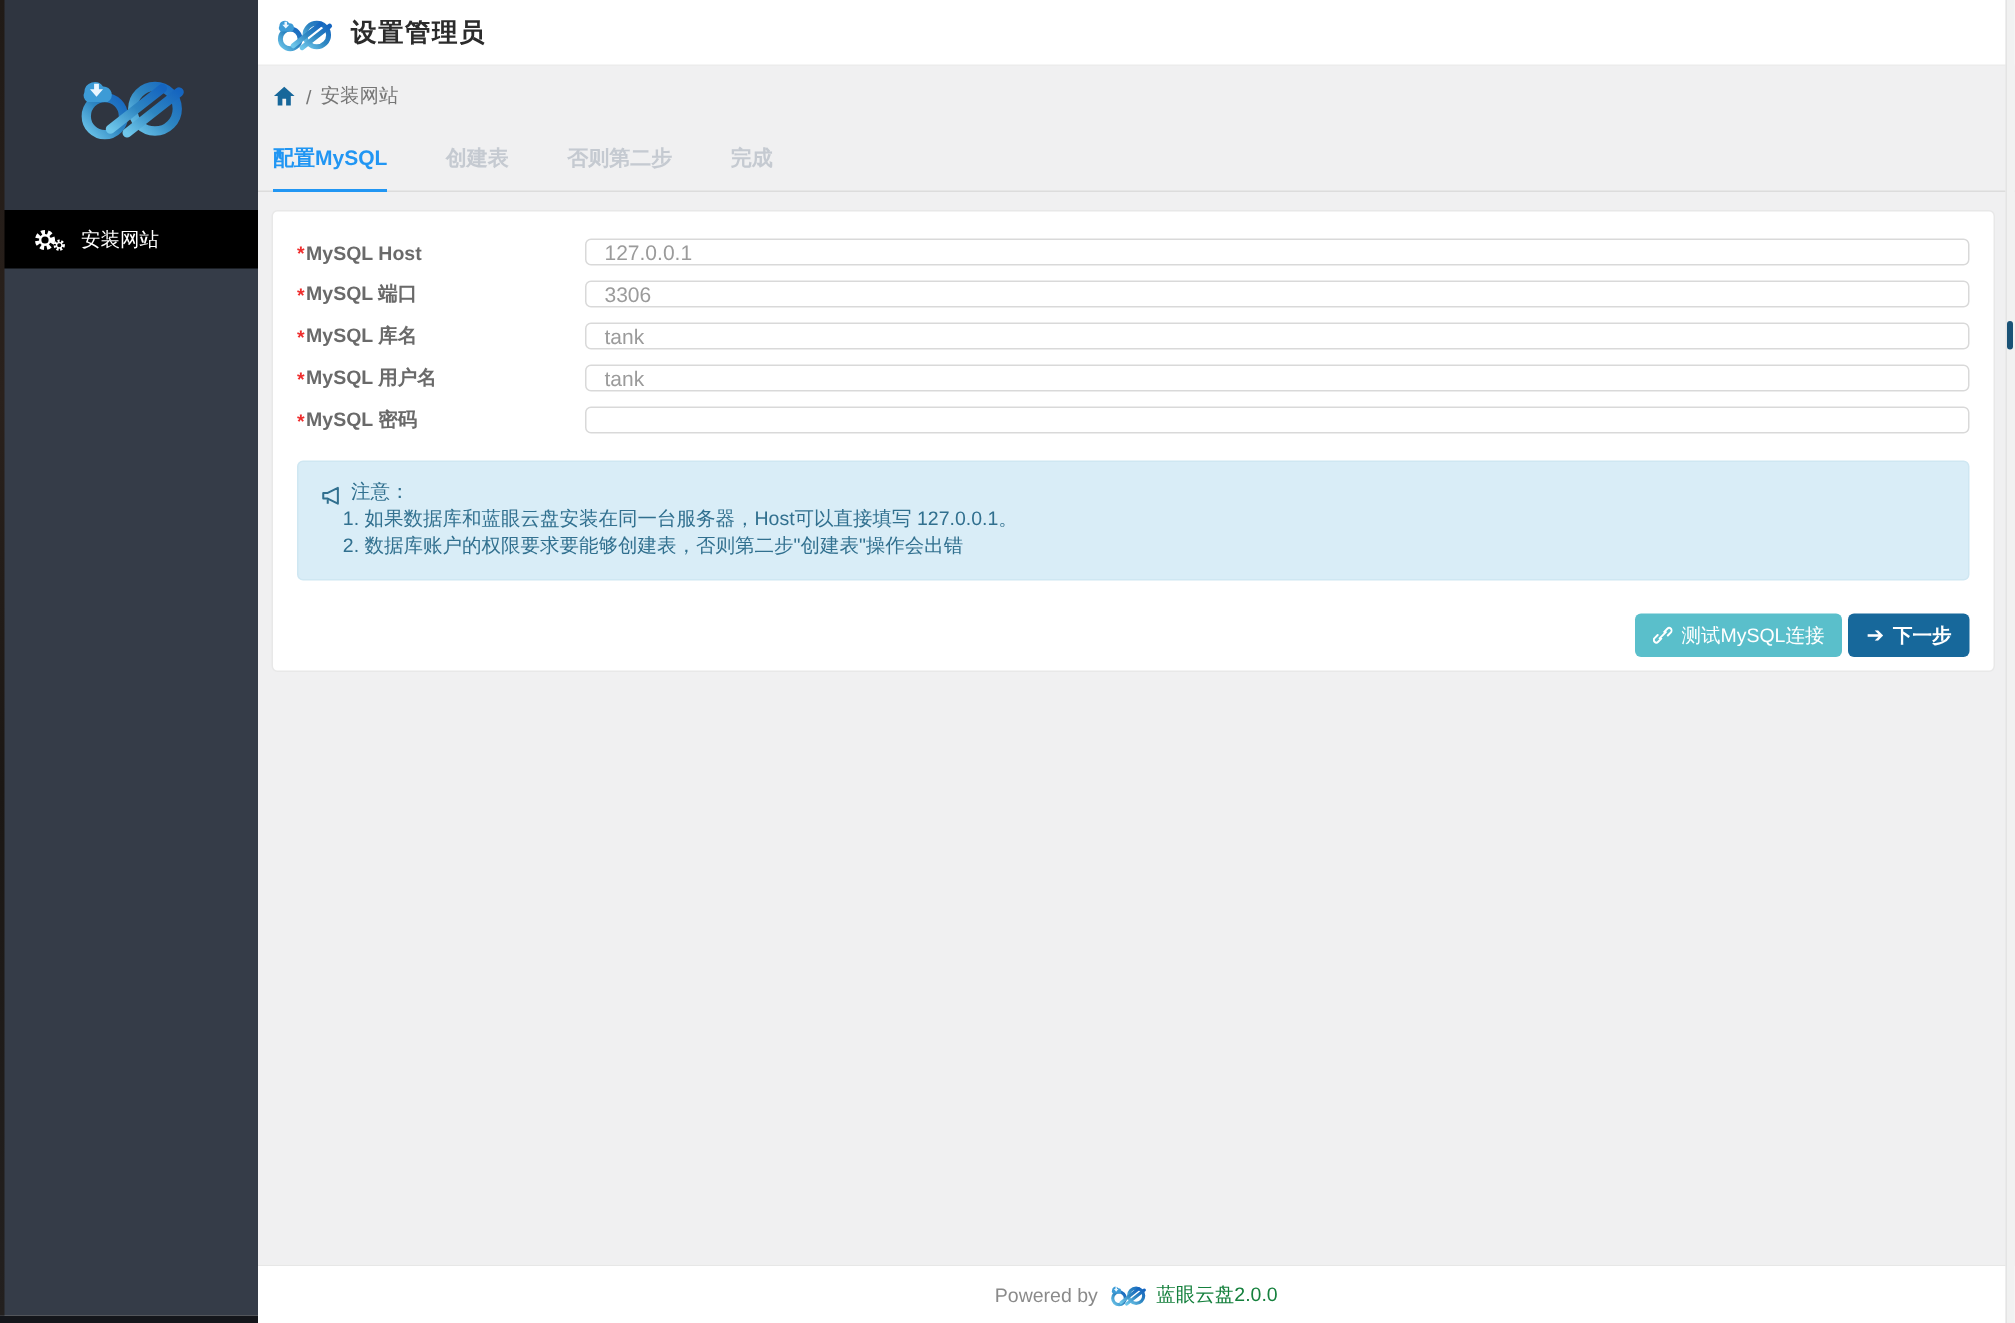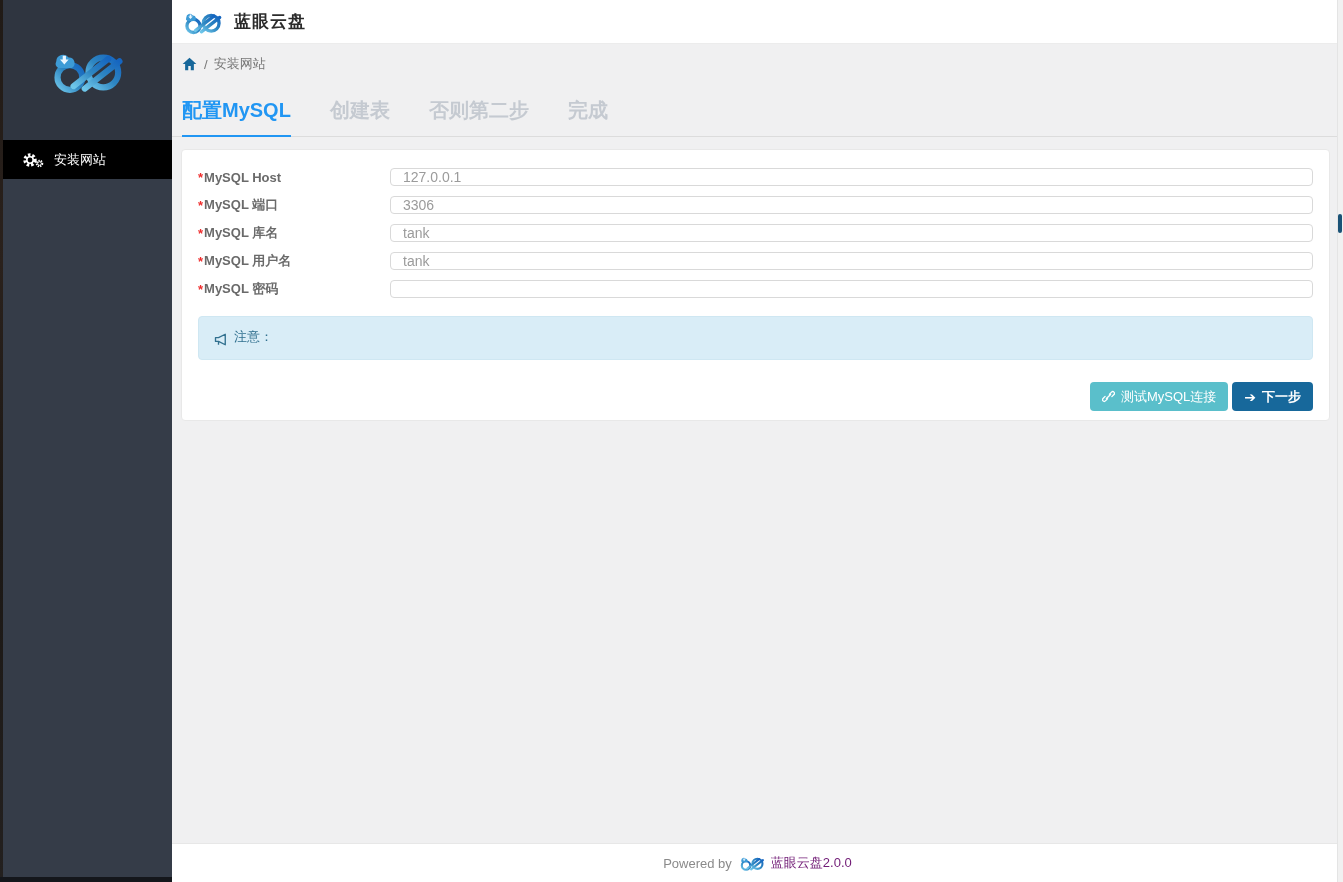--- a/index.html
+++ b/index.html
@@ -22,21 +22,21 @@
 
   .topbar { height:44px; background:#fff; display:flex; align-items:center; padding-left:9px;
     border-bottom:1px solid #ececec; }
   .topbar .brand-title { font-size:17px; font-weight:bold; color:#2b2b2b; margin-left:11px; letter-spacing:1px; }
 
   .breadcrumb-bar { height:40px; display:flex; align-items:center; padding-left:10px; font-size:13px; color:#767676; }
   .breadcrumb-bar .home-link { display:flex; align-items:center; cursor:pointer; }
   .breadcrumb-sep { margin:0 6px 0 7px; color:#767676; }
 
   .tabs-bar { padding:0 0 0 10px; border-bottom:1px solid #dcdcdc; display:flex; }
-  .tab { font-size:20px; font-weight:bold; padding:13px 0 11px; margin-right:39px; color:#c5cad1; }
+  .tab { font-size:14px; font-weight:bold; padding:13px 0 11px; margin-right:39px; color:#c5cad1; }
   .tab.active { color:#2196f3; border-bottom:2px solid #2196f3; margin-bottom:-1px; cursor:pointer; }
 
   
   .content { flex:1; padding:12px 13px 0 9px; }
   .card { background:#fff; border:1px solid #e8e8e8; border-radius:4px; padding:18px 16px 9px 16px; }
   .form-row { display:flex; margin-bottom:10px; }
   .form-label { width:192px; flex:0 0 192px; font-size:13px; font-weight:bold; color:#6a6a6a;
     display:flex; align-items:center; }
   .req { color:#ef2d2d; margin-right:1px; }
   .form-input { flex:1; height:18px; border:1px solid #d9d9d9; border-radius:4px; padding:0 12px;
@@ -51,21 +51,21 @@
   .actions { margin-top:22px; display:flex; justify-content:flex-end; gap:4px; padding-bottom:0; }
   .btn { border:none; border-radius:4px; height:29px; font-size:13px; color:#fff; display:inline-flex;
     align-items:center; gap:6px; padding:0 12px; cursor:pointer; font-family:"Liberation Sans","DejaVu Sans",sans-serif; }
   .btn-test { background:#5abfcb; }
   .btn-next { background:#17689b; font-weight:bold; }
   .btn-next .arrow { font-size:14px; }
 
   
   .footer { height:39px; background:#fff; border-top:1px solid #e7e7e7; display:flex; align-items:center;
     justify-content:center; gap:6px; font-size:13px; color:#8a8a8a; }
-  .footer .brand-link { color:#701a75; text-decoration:none; cursor:pointer; }
+  .footer .brand-link { color:#15803d; text-decoration:none; cursor:pointer; }
 
   
   .scrollbar-track { position:absolute; right:0; top:0; width:6px; height:882px; background:#f1f1f1;
     border-left:1px solid #e4e4e4; z-index:5; }
   .scrollbar-thumb { position:absolute; right:1px; top:214px; width:4px; height:19px; background:#1a5276; border-radius:2px; }
 
   svg { display:block; }
 </style>
 </head>
 <body>
@@ -114,21 +114,21 @@
     </div>
     <div class="sidebar-under"></div>
   </div>
 
   <div class="main">
 
     <div class="topbar">
       <svg width="42" height="30" viewBox="0 0 64 42">
         <use href="#tank-logo"></use>
       </svg>
-      <span class="brand-title">蓝眼云盘</span>
+      <span class="brand-title">设置管理员</span>
     </div>
 
     <div class="breadcrumb-bar">
       <span class="home-link">
         <svg width="15" height="14" viewBox="0 0 24 22">
           <path d="M1 11 L12 1 L23 11 H19 V21 H14 V14 H10 V21 H5 V11 Z" fill="#17679a"></path>
         </svg>
       </span>
       <span class="breadcrumb-sep">/</span>
       <span>安装网站</span>
@@ -185,20 +185,24 @@
         </div>
 
         <div class="note-box">
           <div class="note-title">
             <svg width="15" height="13" viewBox="0 0 20 17">
               <path d="M2 6 h4 L15 1.5 v14 L6 11 H2 z" fill="none" stroke="#31708f" stroke-width="1.8" stroke-linejoin="round"></path>
               <path d="M6 11.5 v4" stroke="#31708f" stroke-width="1.8"></path>
             </svg>
             <span>注意：</span>
           </div>
+          <ol>
+            <li>如果数据库和蓝眼云盘安装在同一台服务器，Host可以直接填写 127.0.0.1。</li>
+            <li>数据库账户的权限要求要能够创建表，否则第二步"创建表"操作会出错</li>
+          </ol>
         </div>
 
         <div class="actions">
           <button class="btn btn-test">
             <svg width="13" height="13" viewBox="0 0 20 20">
               <path d="M8.5 13.5 l-3.2 3.2 a2.6 2.6 0 0 1 -3.7 -3.7 l3.2 -3.2 M11.5 6.5 l3.2 -3.2 a2.6 2.6 0 0 1 3.7 3.7 l-3.2 3.2 M6.8 13.2 l6.4 -6.4" fill="none" stroke="#fff" stroke-width="2" stroke-linecap="round"></path>
             </svg>
             <span>测试MySQL连接</span>
           </button>
           <button class="btn btn-next">

